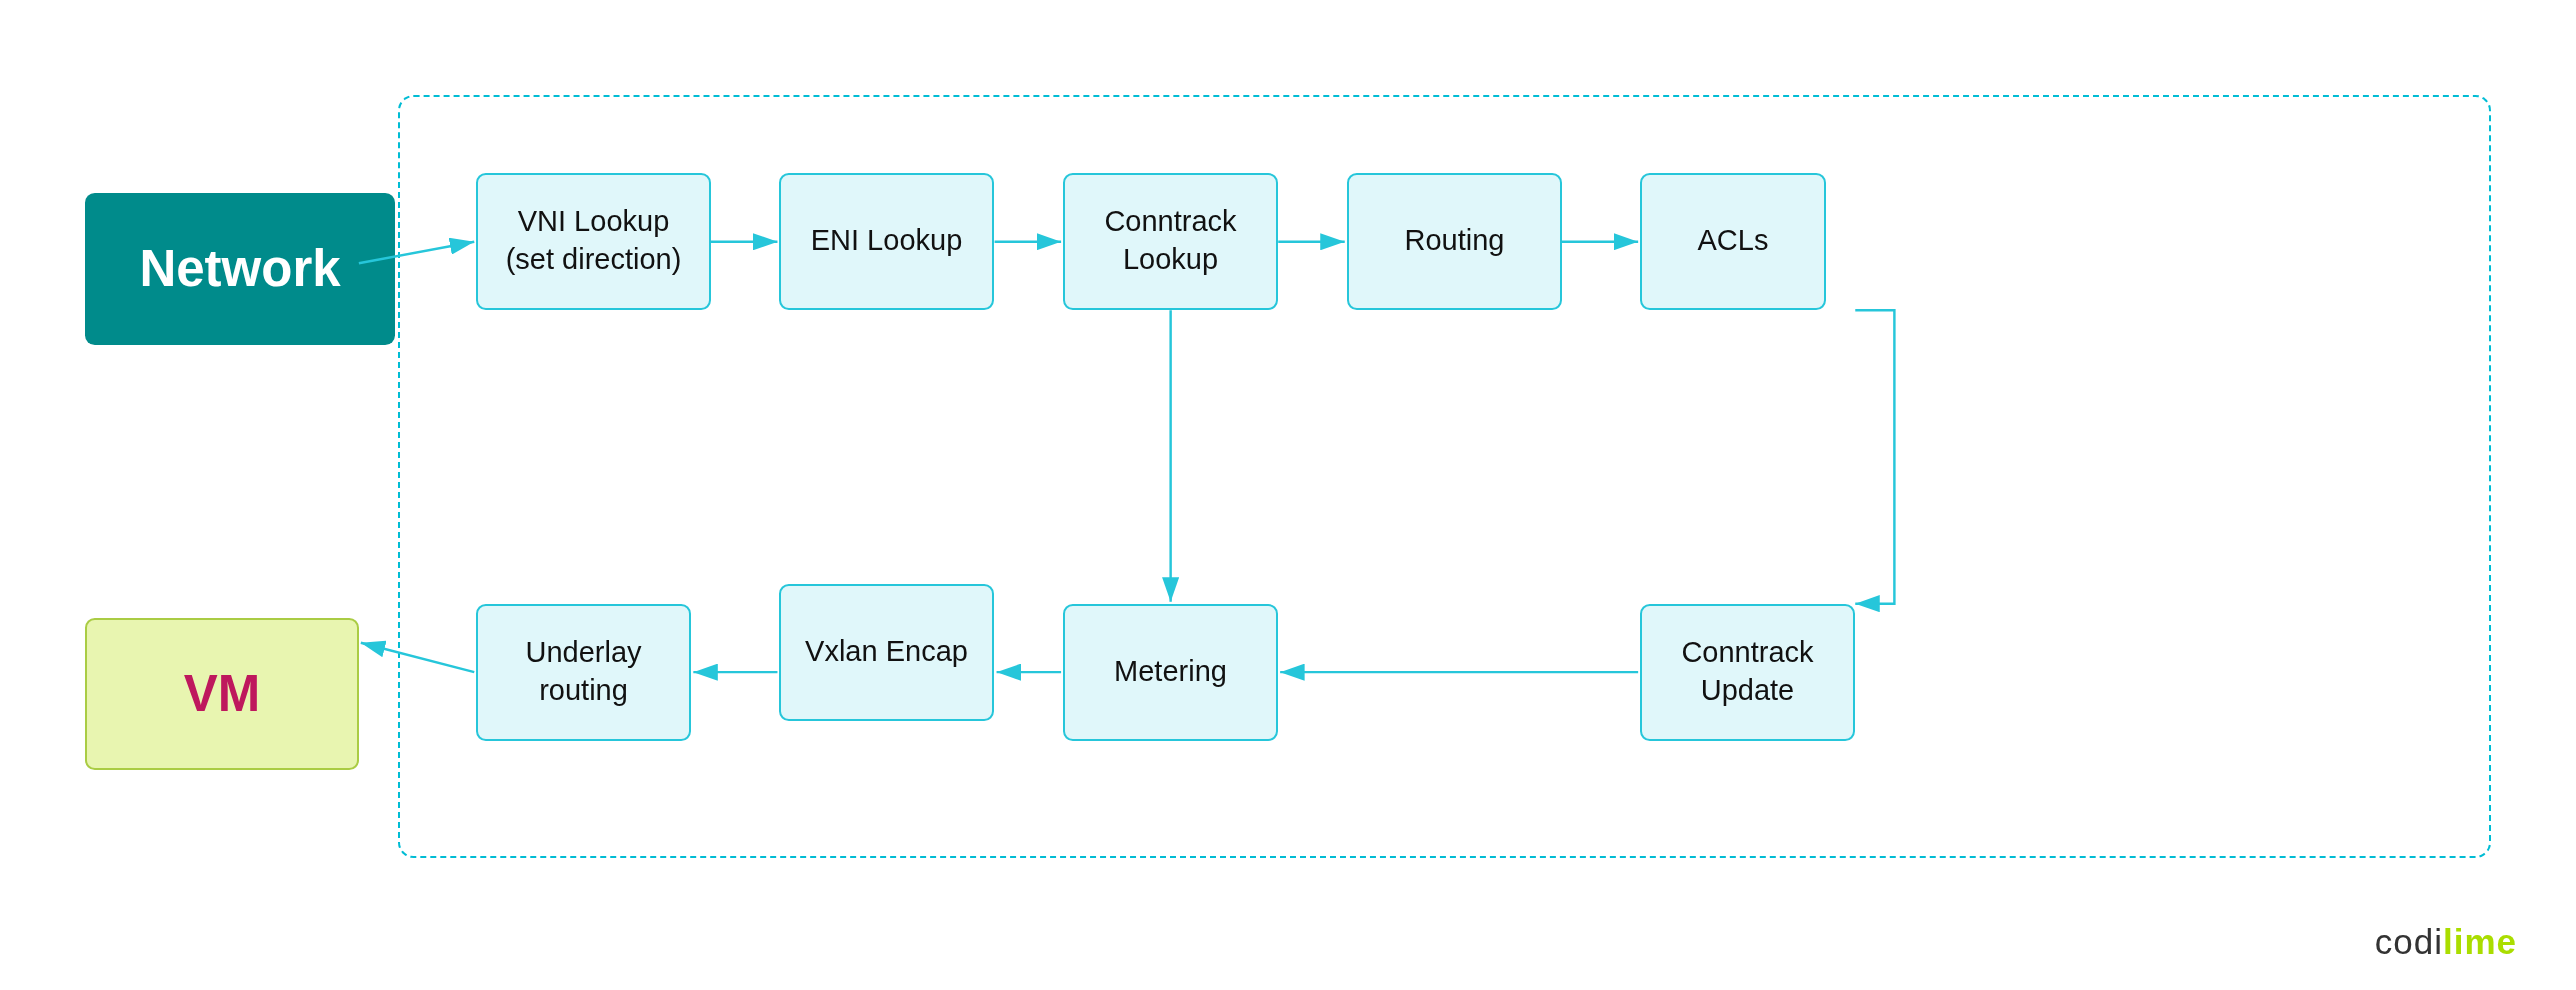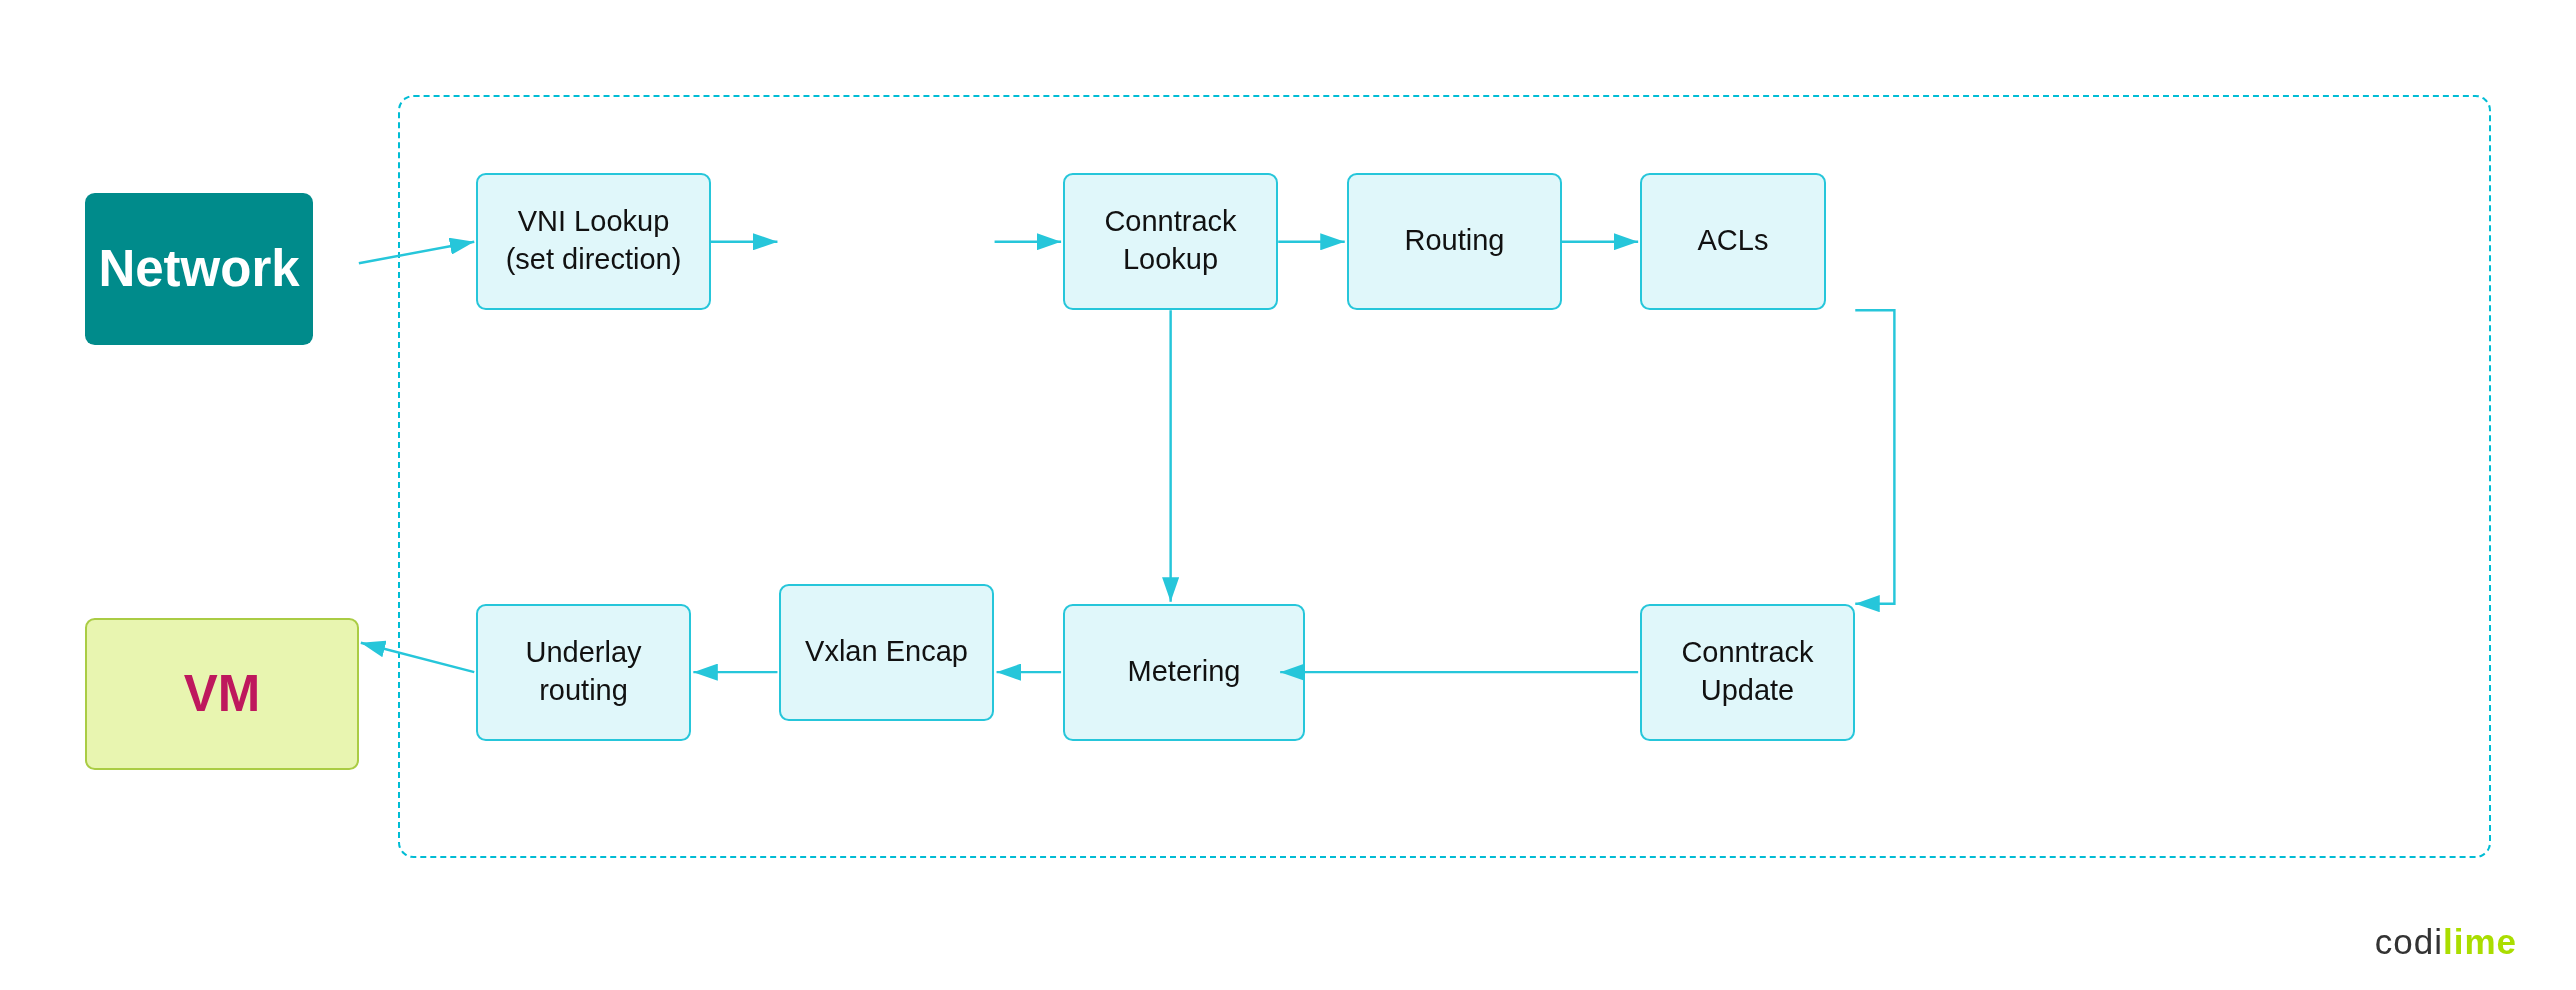--- a/index.html
+++ b/index.html
@@ -38,21 +38,21 @@
       bottom: 0;
       border: 2.9px dashed #00bcd4;
       border-radius: 15.6px;
     }
 
     
     .network-box {
       position: absolute;
       left: 0;
       top: 98px;
-      width: 228px;
+      width: 310px;
       height: 152px;
       background: #008b8b;
       border-radius: 9.8px;
       display: flex;
       align-items: center;
       justify-content: center;
     }
     .network-box span {
       color: white;
       font-size: 51px;
@@ -132,38 +132,41 @@
     </div>
 
     <div class="vm-box">
       <span>VM</span>
     </div>
 
     <div class="proc-box" style="left: 391px; top: 78px; width: 235px; height: 137px;">
       <span>VNI Lookup<br>(set direction)</span>
     </div>
 
+    <div class="proc-box" style="left: 694px; top: 78px; width: 215px; height: 137px;">
+      <span>ENI Lookup</span>
+    </div>
 
     <div class="proc-box" style="left: 978px; top: 78px; width: 215px; height: 137px;">
       <span>Conntrack<br>Lookup</span>
     </div>
 
     <div class="proc-box" style="left: 1262px; top: 78px; width: 215px; height: 137px;">
       <span>Routing</span>
     </div>
 
     <div class="proc-box" style="left: 1555px; top: 78px; width: 186px; height: 137px;">
       <span>ACLs</span>
     </div>
 
     <div class="proc-box" style="left: 1555px; top: 509px; width: 215px; height: 137px;">
       <span>Conntrack<br>Update</span>
     </div>
 
-    <div class="proc-box" style="left: 978px; top: 509px; width: 242px; height: 137px;">
+    <div class="proc-box" style="left: 978px; top: 509px; width: 215px; height: 137px;">
       <span>Metering</span>
     </div>
 
     <div class="proc-box" style="left: 694px; top: 489px; width: 215px; height: 137px;">
       <span>Vxlan Encap</span>
     </div>
 
     <div class="proc-box" style="left: 391px; top: 509px; width: 215px; height: 137px; align-items: center;">
       <span>Underlay<br>routing</span>
     </div>

